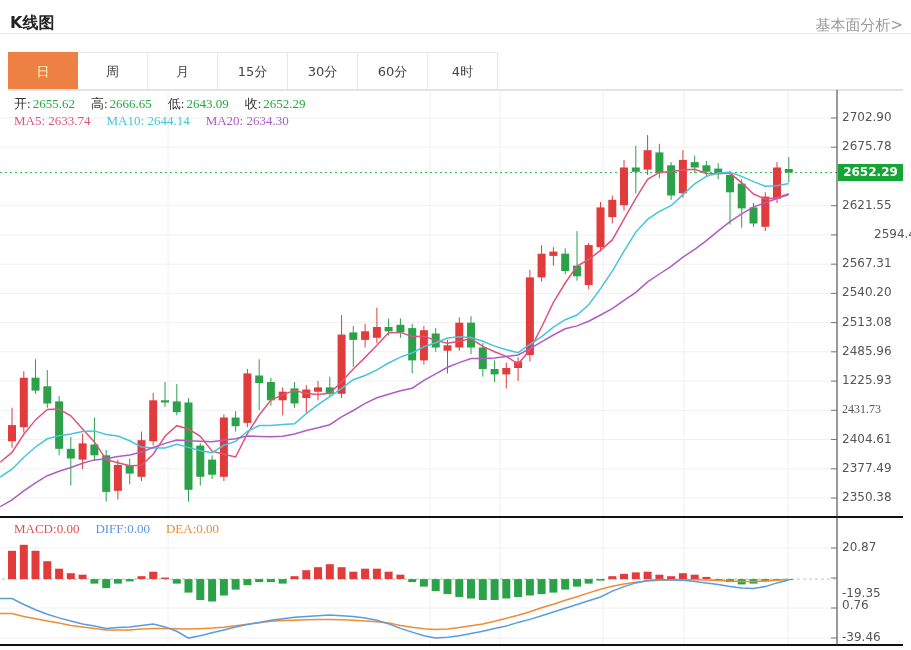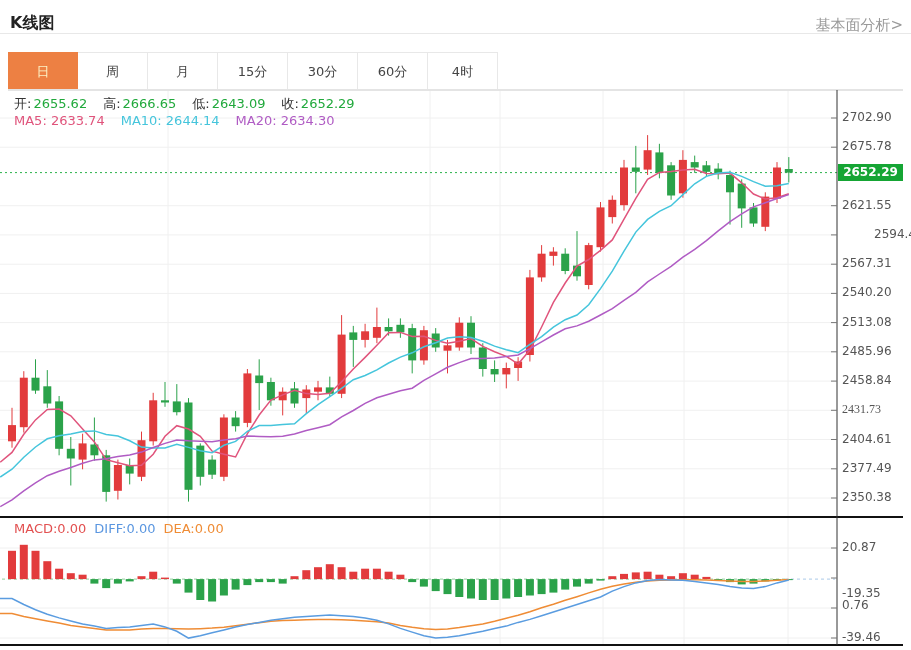--- a/index.html
+++ b/index.html
@@ -10,26 +10,26 @@
   .fund-link{position:absolute;right:8px;top:10px;font-size:15px;color:#999;cursor:pointer;}
   .title-divider{position:absolute;left:0;top:33px;width:911px;border-top:1px solid #e8e8e8;}
   .tab-bar{position:absolute;left:8px;top:52px;height:38px;display:flex;}
   .tab{box-sizing:border-box;width:70px;height:38px;line-height:37px;text-align:center;
        font-size:13px;color:#444;background:#fff;border:1px solid #e8e8e8;border-left:none;cursor:pointer;}
   .tab:first-child{border-left:1px solid #e8e8e8;}
   .tab.active{background:#ed8043;border-color:#ed8043;color:#fdf2c6;}
   .tab-bar-line{position:absolute;left:8px;top:89px;width:895px;border-top:1px solid #e4e4e4;}
   .chart-region{position:absolute;left:0;top:90px;width:911px;height:558px;}
   .chart-region svg{position:absolute;left:0;top:0;}
-  .row-overlay{position:absolute;display:flex;align-items:flex-end;font-size:13px;pointer-events:none;white-space:nowrap;}
+  .row-overlay{position:absolute;display:flex;align-items:flex-end;font-size:13px;pointer-events:none;white-space:nowrap;font-family:Liberation Serif, serif;}
   .ohlc-row{left:14px;top:5px;gap:16px;}
   .ohlc-row .lab{color:#333;}
   .ohlc-row .val{color:#21a93c;margin-left:2px;}
   .ma-row{left:14px;top:23px;gap:16px;}
-  .macd-row{left:14px;top:431px;gap:8px;}
+  .macd-row{left:14px;top:431px;gap:16px;}
   .c-ma5{color:#e0547c;} .c-ma10{color:#45c5dc;} .c-ma20{color:#b05cc4;}
   .c-macd{color:#e25050;} .c-diff{color:#5a96e0;} .c-dea{color:#ef8c35;}
   .tick-label{position:absolute;left:842px;width:60px;font-size:12px;color:#555;pointer-events:none;}
   .price-badge{position:absolute;left:838px;width:65px;height:17px;background:#15a534;color:#fff;
       font-size:12px;font-weight:bold;text-align:center;line-height:17px;pointer-events:none;}
 </style>
 </head>
 <body>
 
 <div class="page">
@@ -328,21 +328,21 @@
 
     <div class="price-badge" style="top: 74.1px;">2652.29</div>
   <div class="tick-label" style="top: 20px;">2702.90</div>
       <div class="tick-label" style="top: 49.2px;">2675.78</div>
       <div class="tick-label" style="top: 107.7px;">2621.55</div>
       <div class="tick-label" style="top: 136.9px; margin-left: 32px;">2594.43</div>
       <div class="tick-label" style="top: 166.2px;">2567.31</div>
       <div class="tick-label" style="top: 195.4px;">2540.20</div>
       <div class="tick-label" style="top: 224.6px;">2513.08</div>
       <div class="tick-label" style="top: 253.8px;">2485.96</div>
-      <div class="tick-label" style="top: 283.1px;">2458.84</div>
+      <div class="tick-label" style="top: 283.1px;">1225.93</div>
       <div class="tick-label" style="top: 312.3px; font-family: Liberation Serif, serif;">2431.73</div>
       <div class="tick-label" style="top: 341.5px;">2404.61</div>
       <div class="tick-label" style="top: 370.8px;">2377.49</div>
       <div class="tick-label" style="top: 400px;">2350.38</div>
       <div class="tick-label" style="top: 450px;">20.87</div>
       <div class="tick-label" style="top: 480px; margin-top: 28px;">0.76</div>
       <div class="tick-label" style="top: 496px;">-19.35</div>
       <div class="tick-label" style="top: 540px;">-39.46</div>
     </div>
 

